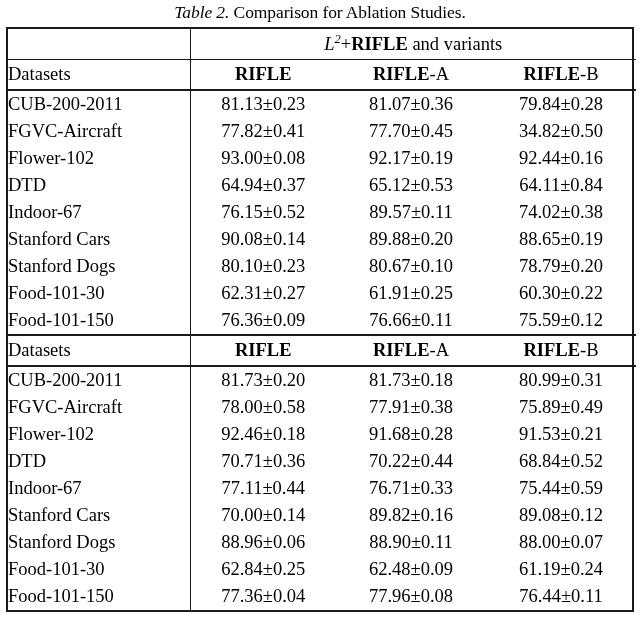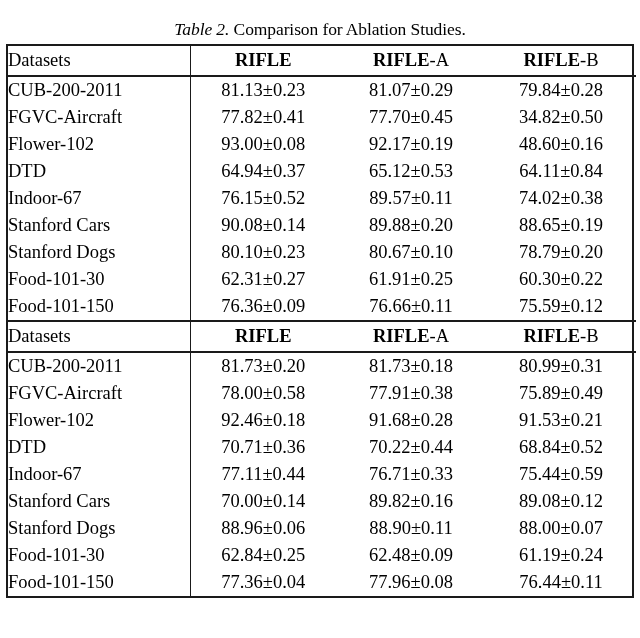--- a/index.html
+++ b/index.html
@@ -20,21 +20,21 @@
     width: 640px;
     height: 638px;
     box-sizing: border-box;
   }
 
   
   .caption {
     text-align: center;
     font-size: 17.5px;
     line-height: 24px;
-    padding-top: 17px;
+    padding-top: 0;
     white-space: nowrap;
     letter-spacing: -0.1px;
   }
   .caption .cap-label {
     font-style: italic;
   }
   .caption .cap-text {
     font-style: normal;
   }
 
@@ -135,43 +135,47 @@
 
   <div class="tbl-wrap">
     <table class="ablation">
       <colgroup>
         <col class="c-ds">
         <col class="c-d1">
         <col class="c-d2">
         <col class="c-d3">
       </colgroup>
       <tbody id="tbody-root">
+          <tr class="group-head">
+            <td class="ds-blank">&nbsp;</td>
+            <td colspan="3"><span class="mathit">L<span class="sup2">2</span></span><span class="reg">+</span><span class="bold">RIFLE</span><span class="reg"> and variants</span></td>
+          </tr>
           <tr class="col-head">
             <td class="ds-head">Datasets</td>
             <td class="val"><span class="bold">RIFLE</span><span class="reg"></span></td>
             <td class="val"><span class="bold">RIFLE</span><span class="reg">-A</span></td>
             <td class="val"><span class="bold">RIFLE</span><span class="reg">-B</span></td>
           </tr>
           <tr>
             <td class="ds">CUB-200-2011</td>
             <td class="val">81.13±0.23</td>
-            <td class="val">81.07±0.29</td>
+            <td class="val">81.07±0.36</td>
             <td class="val">79.84±0.28</td>
           </tr>
           <tr>
             <td class="ds">FGVC-Aircraft</td>
             <td class="val">77.82±0.41</td>
             <td class="val">77.70±0.45</td>
             <td class="val">34.82±0.50</td>
           </tr>
           <tr>
             <td class="ds">Flower-102</td>
             <td class="val">93.00±0.08</td>
             <td class="val">92.17±0.19</td>
-            <td class="val">48.60±0.16</td>
+            <td class="val">92.44±0.16</td>
           </tr>
           <tr>
             <td class="ds">DTD</td>
             <td class="val">64.94±0.37</td>
             <td class="val">65.12±0.53</td>
             <td class="val">64.11±0.84</td>
           </tr>
           <tr>
             <td class="ds">Indoor-67</td>
             <td class="val">76.15±0.52</td>

